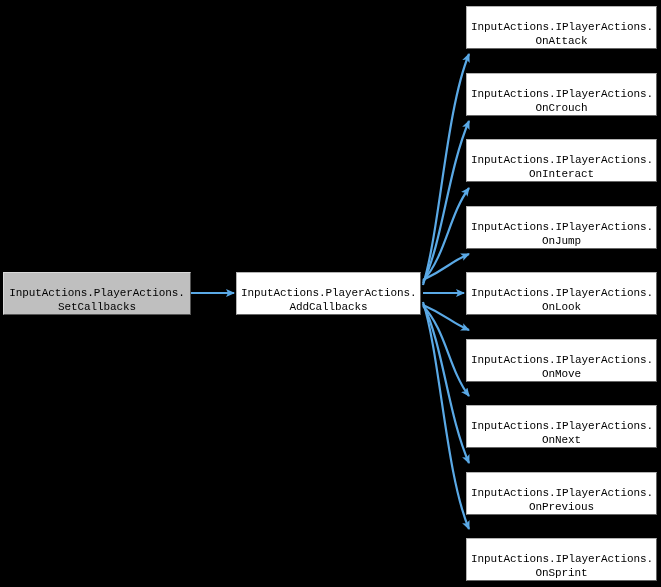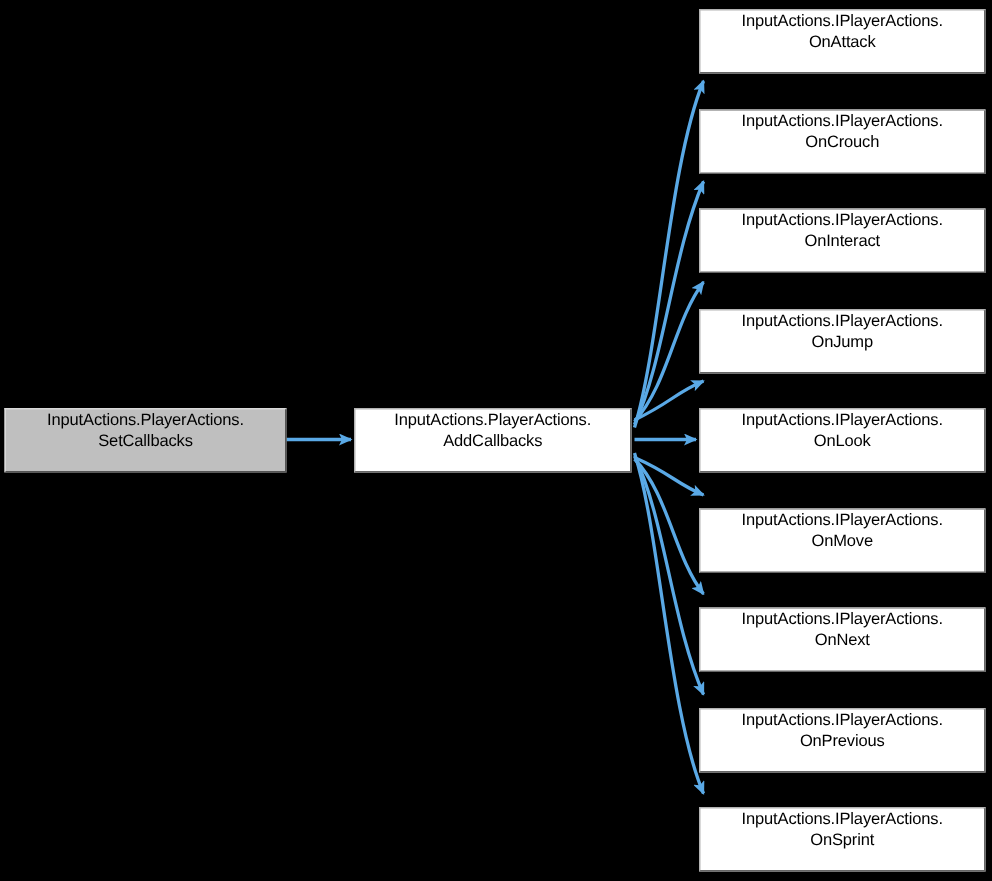--- a/index.html
+++ b/index.html
@@ -28,25 +28,26 @@
     box-sizing: border-box;
     border: 1px solid #b3b3b3;
     border-right-color: #666666;
     border-bottom-color: #666666;
     background: #ffffff;
     color: #000000;
     font-size: 11px;
     line-height: 14px;
     text-align: center;
     display: flex;
-    align-items: flex-start;
+    align-items: flex-end;
     justify-content: center;
     padding: 0 4px;
     white-space: pre-line;
     letter-spacing: -0.1px;
+    font-family: Liberation Mono, monospace;
   }
   .node.current {
     background: #bfbfbf;
     border-color: #d9d9d9;
     border-right-color: #555555;
     border-bottom-color: #555555;
   }
   .node .label {
     display: block;
     width: 100%;

